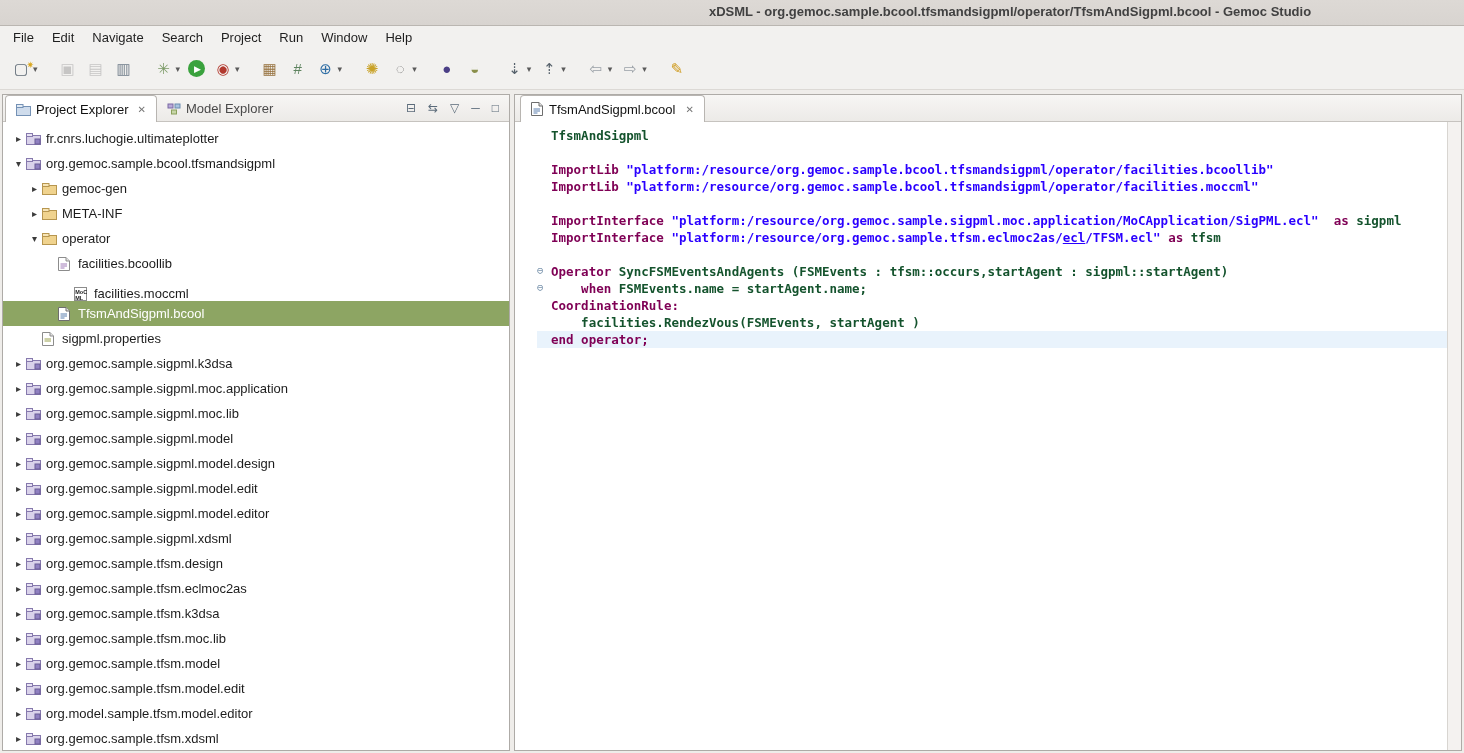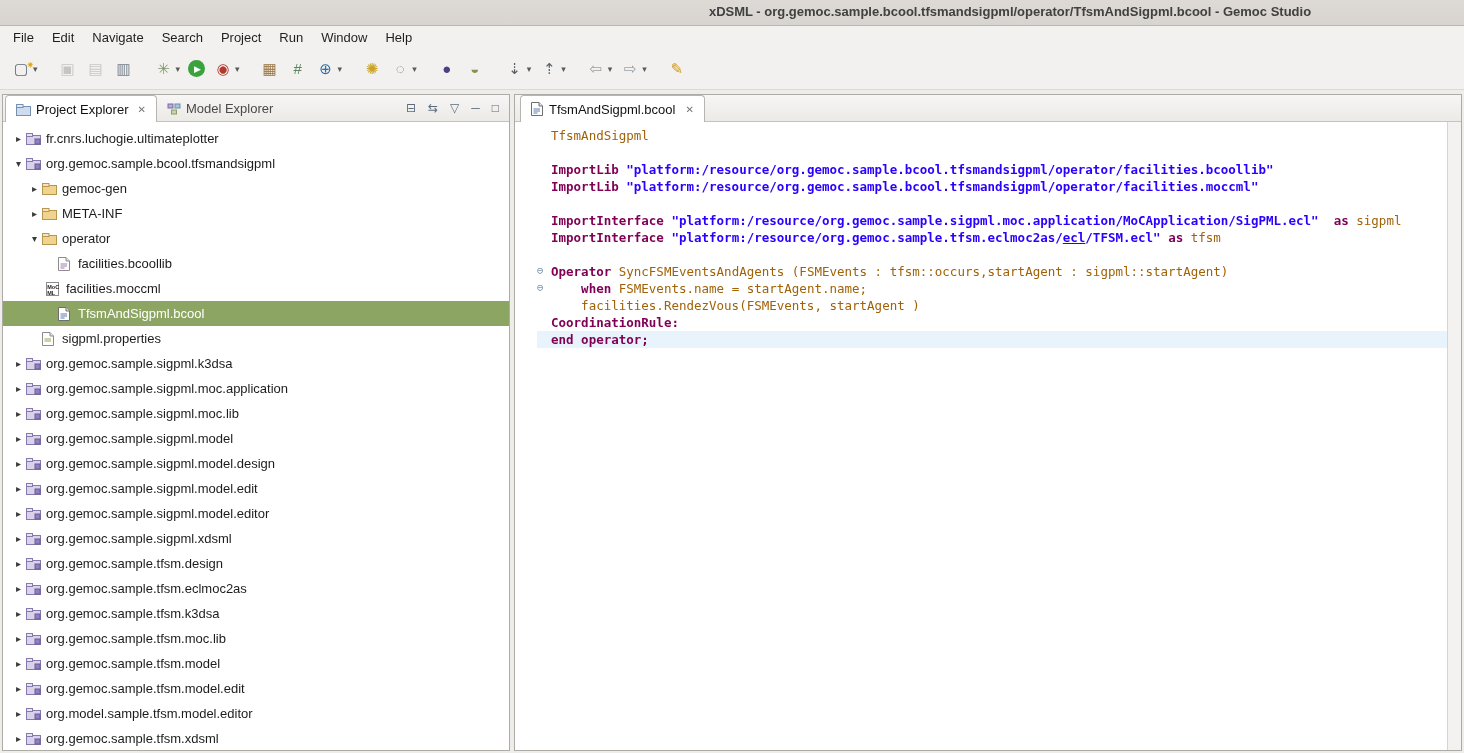--- a/index.html
+++ b/index.html
@@ -45,21 +45,21 @@
     background:#fff;border:1px solid #b8b5b1;border-bottom:none;border-radius:4px 4px 0 0;color:#111;margin-left:3px;margin-bottom:-1px;}
   .editor-body{position:absolute;top:27px;left:0;right:0;bottom:0;background:#fff;overflow:hidden;}
   .code-area{position:absolute;top:0;left:0;right:14px;bottom:0;padding-top:5px;cursor:text;overflow:hidden;}
   .code-line{display:flex;height:17px;white-space:pre;font-family:"DejaVu Sans Mono","Liberation Mono",monospace;font-size:12.5px;line-height:17px;padding-left:22px;}
   .code-line.current{background:linear-gradient(to right,#ffffff 22px,var(--current-line) 22px);align-items:center;}
   .fold-cell{width:14px;min-width:14px;color:#7a94ad;font-size:11px;line-height:16px;}
   .code-text{flex:1;}
   .seg-kw{color:var(--keyword);font-weight:bold;}
   .seg-str{color:var(--string);font-weight:bold;}
   .seg-stru{color:var(--string);font-weight:bold;text-decoration:underline;}
-  .seg-plain{color:#a16207;}
+  .seg-plain{color:#14532d;font-weight:bold;}
   .overview-ruler{position:absolute;top:0;right:0;width:14px;bottom:0;background:#f4f2f0;border-left:1px solid #d8d5d1;}
 </style>
 </head>
 <body>
 
 <div class="titlebar">xDSML - org.gemoc.sample.bcool.tfsmandsigpml/operator/TfsmAndSigpml.bcool - Gemoc Studio</div>
 <div class="menubar">
     <span class="menu-item">File</span>
     <span class="menu-item">Edit</span>
     <span class="menu-item">Navigate</span>
@@ -227,21 +227,21 @@
           <svg width="12" height="14">
             <path d="M0.5 0.5 h7.5 l3.5 3.5 v9.5 h-11 z" fill="#ffffff" stroke="#8c8c8c"></path>
             <path d="M8 0.5 v3.5 h3.5" fill="#e2e2e2" stroke="#8c8c8c"></path>
             <line x1="2.5" y1="7" x2="9" y2="7" stroke="#a07ab8"></line>
             <line x1="2.5" y1="9" x2="9" y2="9" stroke="#a07ab8"></line>
             <line x1="2.5" y1="11" x2="6.5" y2="11" stroke="#a07ab8"></line>
           </svg>
         </span>
         <span class="tree-label">facilities.bcoollib</span>
       </div>
-      <div class="tree-row" style="padding-left: 28px;">
+      <div class="tree-row" style="padding-left: 56px; align-items: flex-end;">
         <span class="tree-arrow"></span>
         <span class="tree-icon">
           <svg width="13" height="14">
             <rect x="0.5" y="0.5" width="12" height="13" fill="#ffffff" stroke="#8c8c8c"></rect>
             <text x="1.2" y="6.5" font-size="5.5" fill="#1a1a1a" font-weight="bold">MoC</text>
             <text x="1.2" y="12.5" font-size="5.5" fill="#1a1a1a" font-weight="bold">ML</text>
           </svg>
         </span>
         <span class="tree-label">facilities.moccml</span>
       </div>
@@ -470,19 +470,19 @@
         <div class="code-line"><span class="fold-cell"></span><span class="code-text"><span class="seg-plain">TfsmAndSigpml</span></span></div>
         <div class="code-line"><span class="fold-cell"></span><span class="code-text"></span></div>
         <div class="code-line"><span class="fold-cell"></span><span class="code-text"><span class="seg-kw">ImportLib</span><span class="seg-plain"> </span><span class="seg-str">"platform:/resource/org.gemoc.sample.bcool.tfsmandsigpml/operator/facilities.bcoollib"</span></span></div>
         <div class="code-line"><span class="fold-cell"></span><span class="code-text"><span class="seg-kw">ImportLib</span><span class="seg-plain"> </span><span class="seg-str">"platform:/resource/org.gemoc.sample.bcool.tfsmandsigpml/operator/facilities.moccml"</span></span></div>
         <div class="code-line"><span class="fold-cell"></span><span class="code-text"></span></div>
         <div class="code-line"><span class="fold-cell"></span><span class="code-text"><span class="seg-kw">ImportInterface</span><span class="seg-plain"> </span><span class="seg-str">"platform:/resource/org.gemoc.sample.sigpml.moc.application/MoCApplication/SigPML.ecl"</span><span class="seg-plain">  </span><span class="seg-kw">as</span><span class="seg-plain"> sigpml</span></span></div>
         <div class="code-line"><span class="fold-cell"></span><span class="code-text"><span class="seg-kw">ImportInterface</span><span class="seg-plain"> </span><span class="seg-str">"platform:/resource/org.gemoc.sample.tfsm.eclmoc2as/</span><span class="seg-stru">ecl</span><span class="seg-str">/TFSM.ecl"</span><span class="seg-plain"> </span><span class="seg-kw">as</span><span class="seg-plain"> tfsm</span></span></div>
         <div class="code-line"><span class="fold-cell"></span><span class="code-text"></span></div>
         <div class="code-line"><span class="fold-cell">⊖</span><span class="code-text"><span class="seg-kw">Operator</span><span class="seg-plain"> SyncFSMEventsAndAgents (FSMEvents : tfsm::occurs,startAgent : sigpml::startAgent)</span></span></div>
         <div class="code-line"><span class="fold-cell">⊖</span><span class="code-text"><span class="seg-plain">    </span><span class="seg-kw">when</span><span class="seg-plain"> FSMEvents.name = startAgent.name;</span></span></div>
+        <div class="code-line"><span class="fold-cell"></span><span class="code-text"><span class="seg-kw">CoordinationRule:</span></span></div>
         <div class="code-line"><span class="fold-cell"></span><span class="code-text"><span class="seg-plain">    facilities.RendezVous(FSMEvents, startAgent )</span></span></div>
-        <div class="code-line"><span class="fold-cell"></span><span class="code-text"><span class="seg-kw">CoordinationRule:</span></span></div>
         <div class="code-line current"><span class="fold-cell"></span><span class="code-text"><span class="seg-kw">end operator;</span></span></div>
       </div>
     <div class="overview-ruler"></div>
   </div>
 </div>
 
 </body></html>

